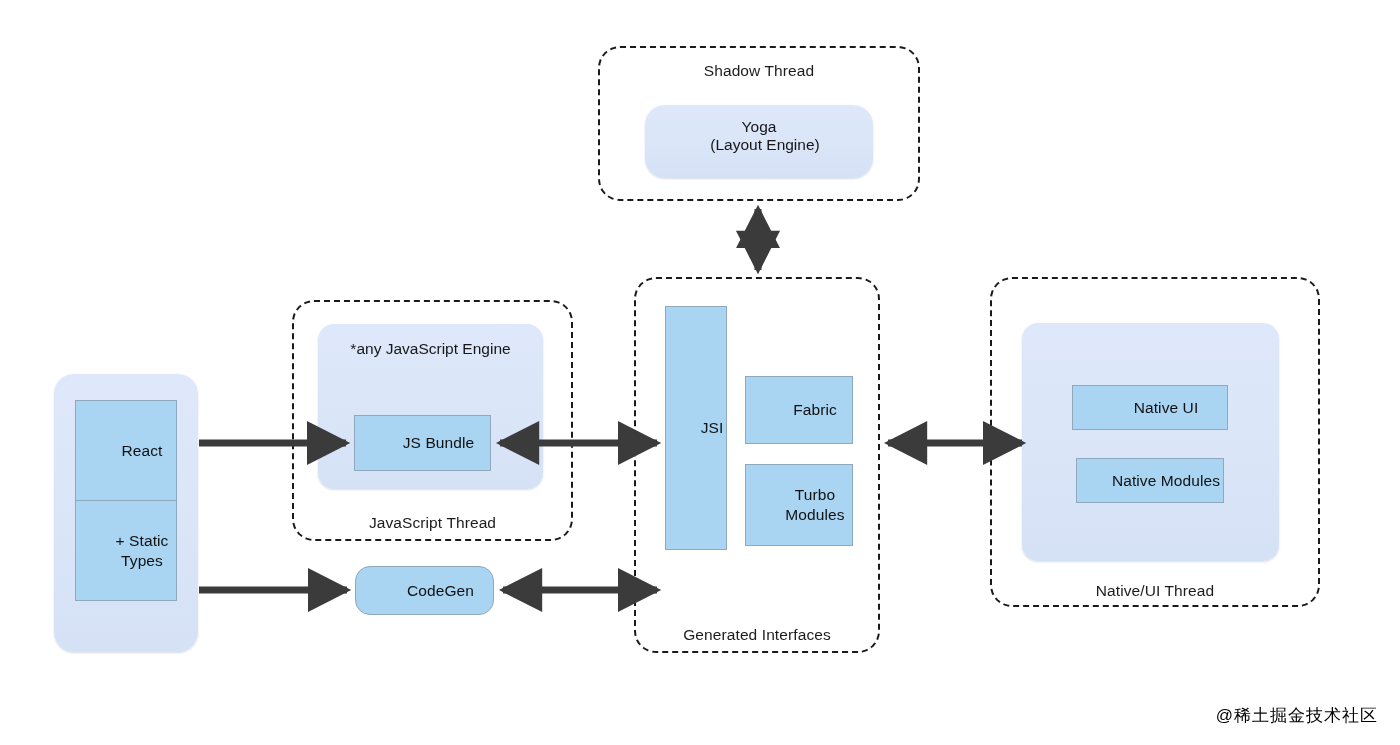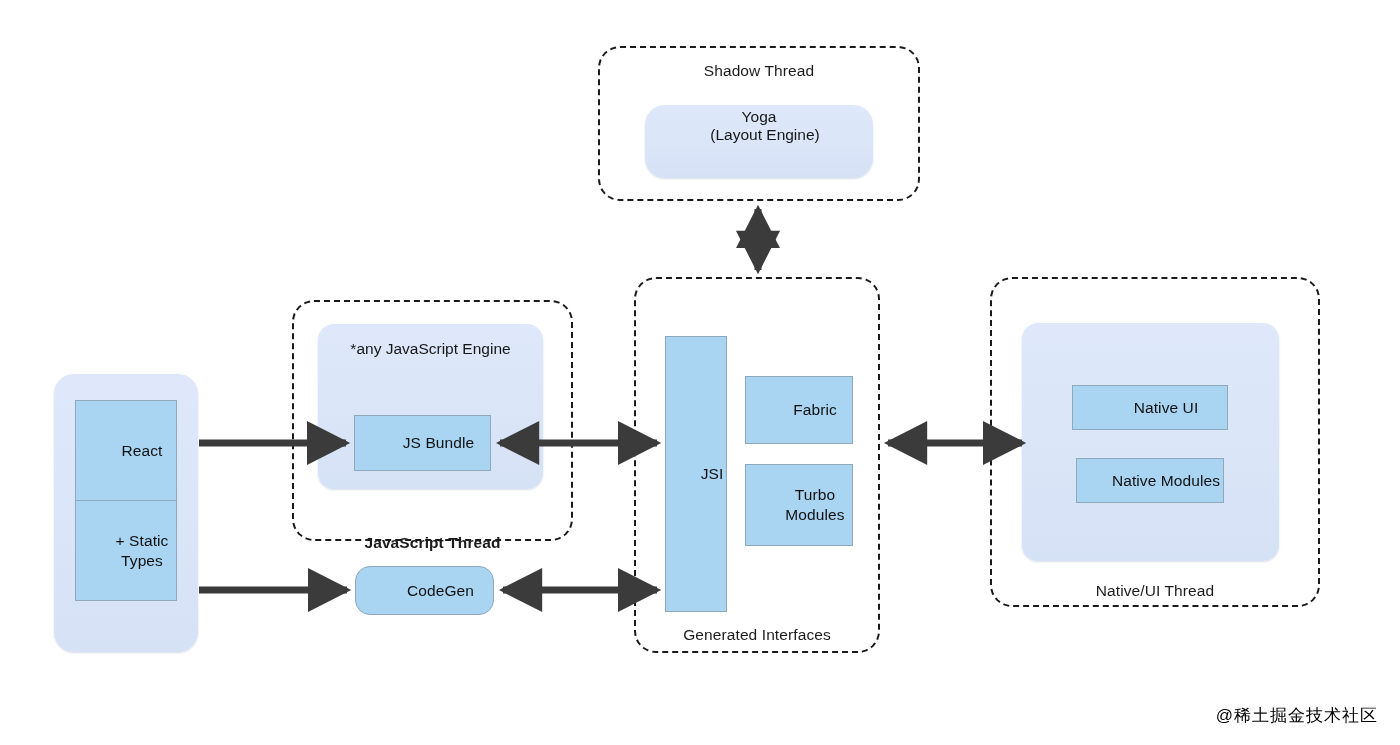--- a/index.html
+++ b/index.html
@@ -97,52 +97,52 @@
 </style>
 </head>
 <body>
 
 <div id="canvas">
 
   <div class="dashed-box" style="left:598px; top:46px; width:322px; height:155px;"></div>
   <div class="thread-label" style="left:598px; top:62px; width:322px;">Shadow Thread</div>
 
   <div class="panel-soft pill" style="left:645px; top:105px; width:228px; height:73px;">
-    <div style="position:absolute; left:0; top:3px; width:100%; text-align:center;">
+    <div style="position:absolute; left:0; top:13px; width:100%; text-align:center;">
       <div class="soft-title" style="position:static; display:block;">Yoga</div>
       <div class="soft-title" style="position:static; display:block;padding-left:12px;">(Layout Engine)</div>
     </div>
   </div>
 
   <div class="panel-soft pill" style="left:54px; top:374px; width:144px; height:278px;"></div>
 
   <div class="box-blue" style="left:75px; top:400px; width:102px; height:101px;">React</div>
 
   <div class="box-blue" style="left:75px; top:500px; width:102px; height:101px;">
     <div>
       <div>+ Static</div>
       <div>Types</div>
     </div>
   </div>
 
   <div class="dashed-box" style="left:292px; top:300px; width:281px; height:241px;"></div>
-  <div class="thread-label" style="left:292px; top:534px; width:281px;font-weight:bold;">JavaScript Thread</div>
+  <div class="thread-label" style="left:292px; top:514px; width:281px;">JavaScript Thread</div>
 
   <div class="panel-soft" style="left:318px; top:324px; width:225px; height:165px;">
     <div class="soft-title" style="left:0; top:16px; width:100%;">*any JavaScript Engine</div>
   </div>
 
   <div class="box-blue" style="left:354px; top:415px; width:137px; height:56px;">JS Bundle</div>
 
   <div class="box-blue" style="left:355px; top:566px; width:139px; height:49px;border-radius:15px;">CodeGen</div>
 
   <div class="dashed-box" style="left:634px; top:277px; width:246px; height:376px;"></div>
   <div class="thread-label" style="left:634px; top:626px; width:246px;">Generated Interfaces</div>
 
-  <div class="box-blue" style="left:665px; top:336px; width:62px; height:276px;">JSI</div>
+  <div class="box-blue" style="left:665px; top:306px; width:62px; height:244px;">JSI</div>
 
   <div class="box-blue" style="left:745px; top:376px; width:108px; height:68px;">Fabric</div>
 
   <div class="box-blue" style="left:745px; top:464px; width:108px; height:82px;">
     <div>
       <div>Turbo</div>
       <div>Modules</div>
     </div>
   </div>
 

